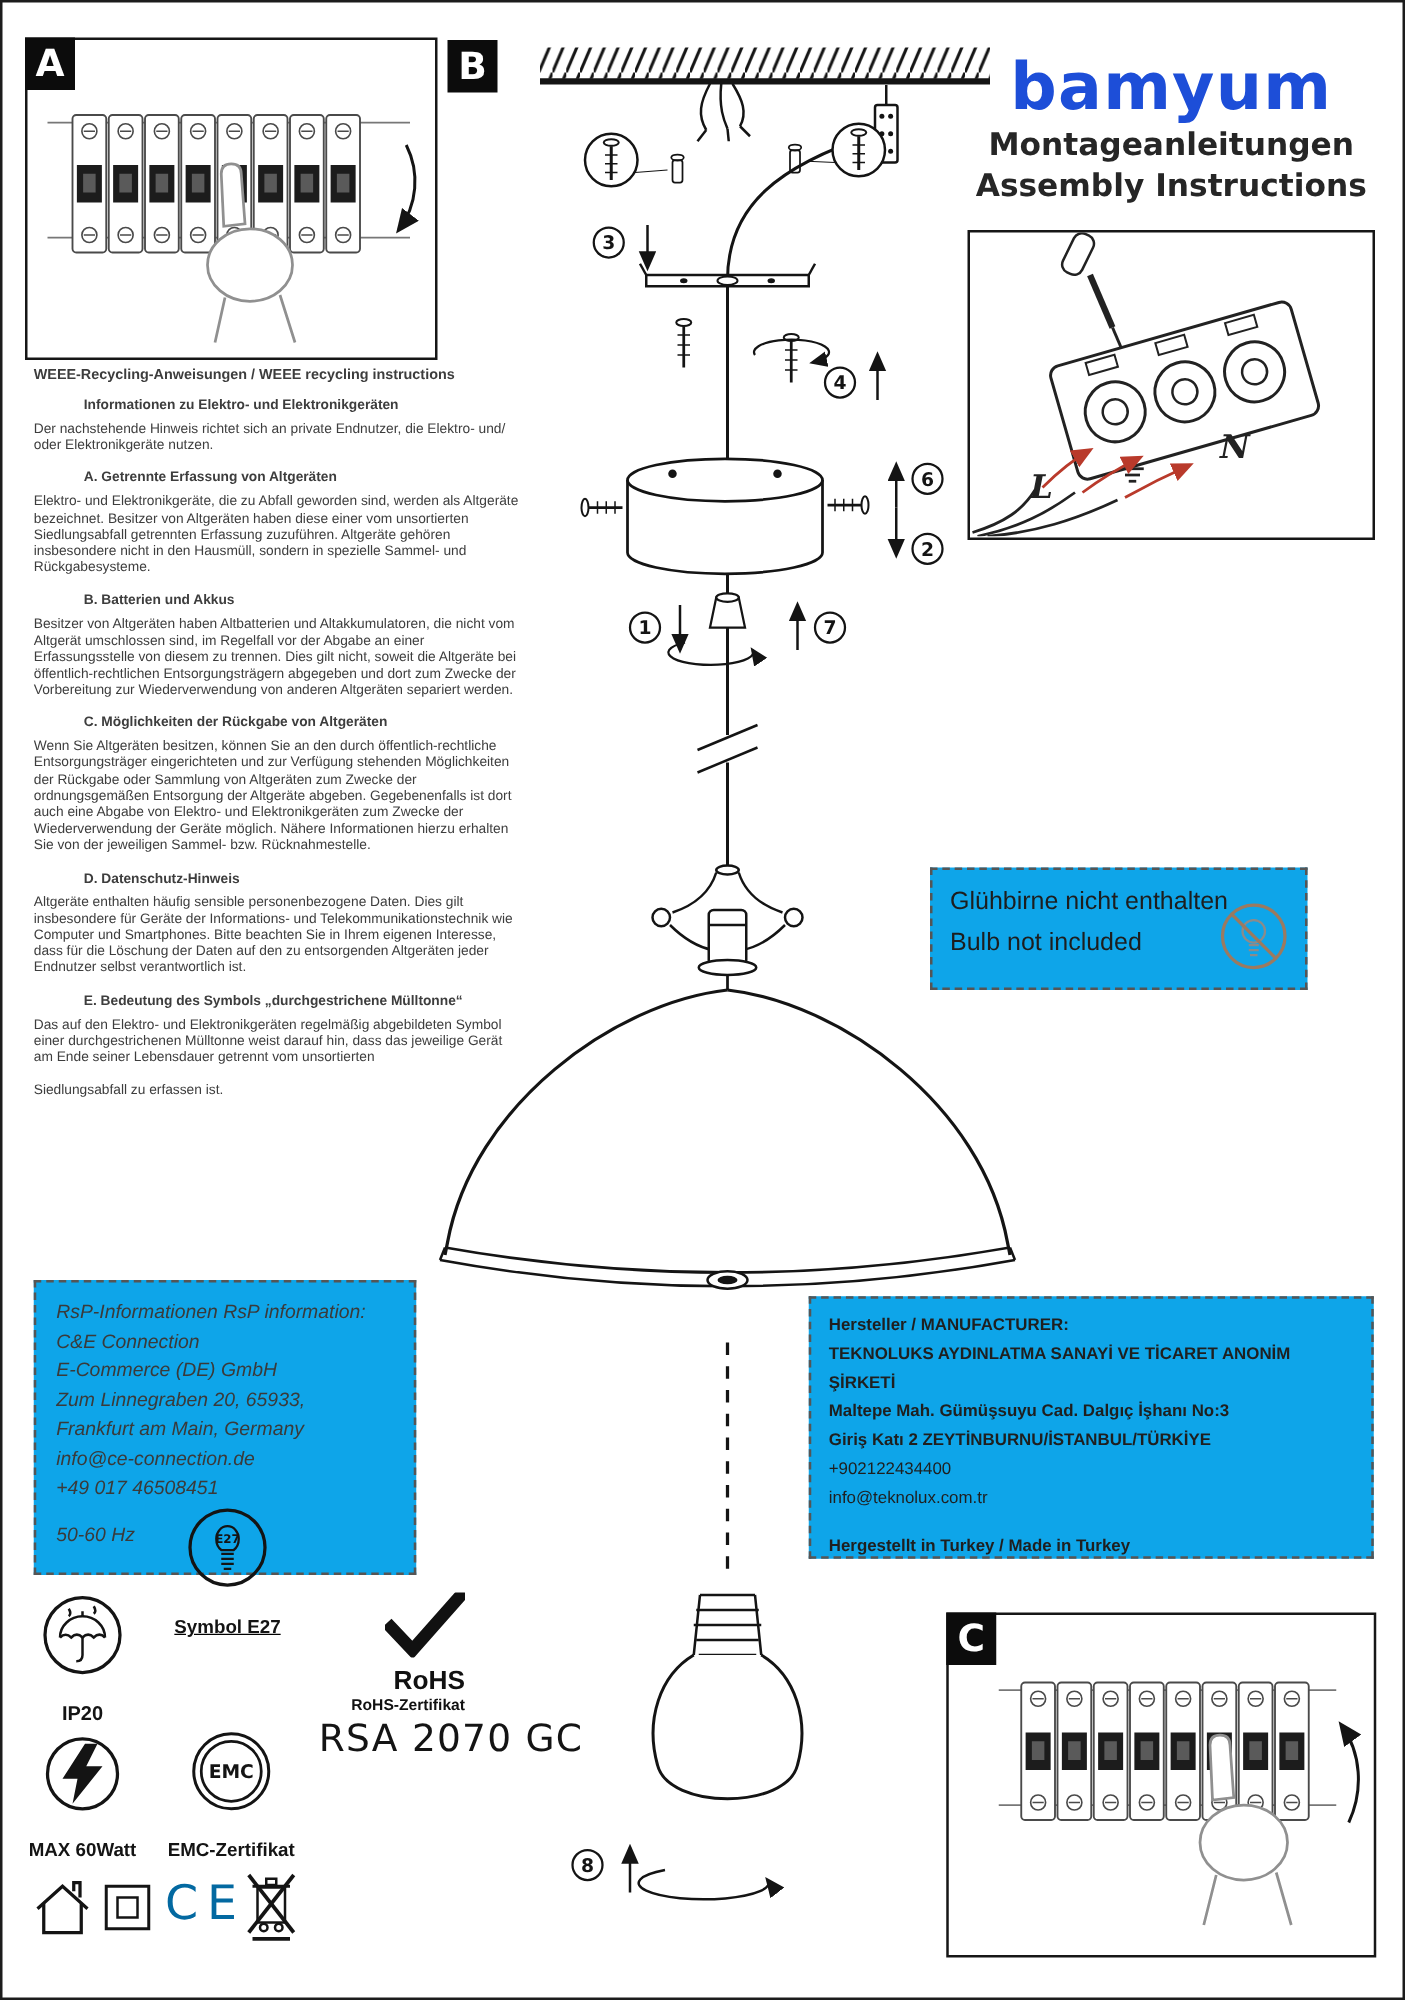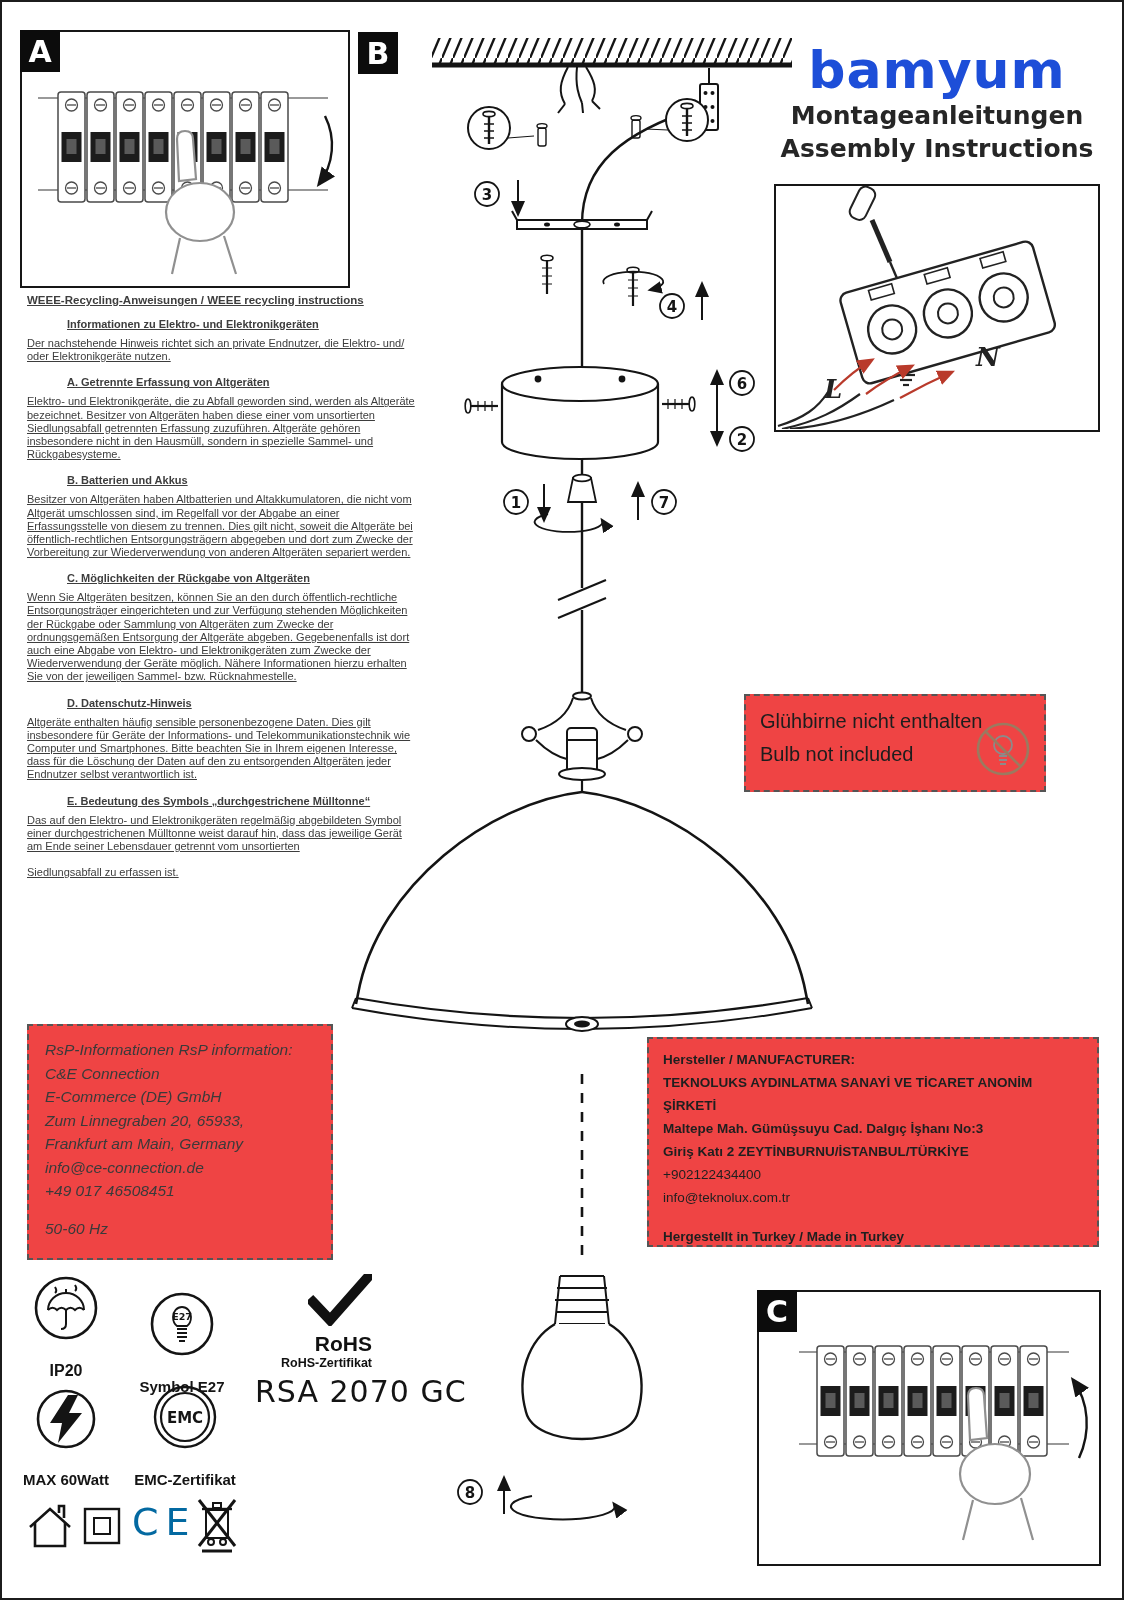--- a/index.html
+++ b/index.html
@@ -10,27 +10,27 @@
   .abs { position:absolute; }
   .panel { position:absolute; border:2.5px solid #161616; background:#fff; }
   .tile { position:absolute; left:-2px; top:-2px; width:40px; height:42px; background:#0c0c0c;
           color:#fff; font:bold 30px "DejaVu Sans", sans-serif;
           display:flex; align-items:center; justify-content:center; }
   .tile.free { left:auto; top:auto; }
 
   .brand-name { font:bold 52px "DejaVu Sans", sans-serif; color:#1d4ed8; text-align:center; letter-spacing:1px; }
   .brand-sub  { font:bold 25px "DejaVu Sans", sans-serif; color:#262626; text-align:center; line-height:1.3; }
 
-  .weee { color:#3d3d3d;text-decoration:underline; }
+  .weee { color:#3d3d3d; }
   .weee-heading { font:bold 11.5px "Liberation Sans", sans-serif; margin-bottom:12px; }
   .wblock { margin-bottom:13px; }
   .wtitle { font:bold 11px "Liberation Sans", sans-serif; margin-bottom:7px;padding-left:40px; }
   .wbody  { font:11px "Liberation Sans", sans-serif; line-height:1.2; }
 
-  .dashed-box { border:2px dashed #555; background:#ef4444; }
+  .dashed-box { border:2px dashed #555; background:#0ea5e9; }
   .bn-line { font:20px "Liberation Sans", sans-serif; color:#1d1d1d; margin-bottom:10px; }
 
   .rsp { font:15.5px "Liberation Sans", sans-serif; color:#3a3a3a; line-height:1.52; }
   .rsp-hz { margin-top:14px; }
 
   .man { font-size:13.5px; color:#1f1f1f; line-height:1.7; }
   .man-b { font-weight:bold; }
   .man-n { font-weight:normal; }
   .man-footer { margin-top:16px; }
 
@@ -404,21 +404,21 @@
         <path d="M15,35 a18,17 0 0 1 36,0"></path>
         <path d="M15,35 q4.5,-4.5 9,0 q4.5,-4.5 9,0 q4.5,-4.5 9,0 q4.5,-4.5 9,0"></path>
         <line x1="33" y1="18" x2="33" y2="14"></line>
         <path d="M33,35 v14 q0,5 -5,5"></path>
         <path d="M22,12 q2.5,4 0,6 M42,10 q2.5,4 0,6"></path>
       </g>
     </svg>
     <div class="badge-label">IP20</div>
   </div>
 
-  <div class="abs badge" style="left:133px; top:1289px; width:94px;">
+  <div class="abs badge" style="left:133px; top:1203px; width:94px;text-decoration:underline;">
     <svg width="66" height="66" viewBox="0 0 66 66">
       <circle cx="33" cy="33" r="30" fill="none" stroke="#141414" stroke-width="2.6"></circle>
       <g stroke="#141414" fill="none" stroke-width="1.8">
         <path d="M24,26 a9,10 0 1 1 18,0 q0,6 -4,9 h-10 q-4,-3 -4,-9"></path>
         <path d="M28,38 h10 M28,42 h10 M28,46 h10 M30,50 h6"></path>
       </g>
       <text x="33" y="29" class="e27-text">E27</text>
     </svg>
     <div class="badge-label small">Symbol E27</div>
   </div>

